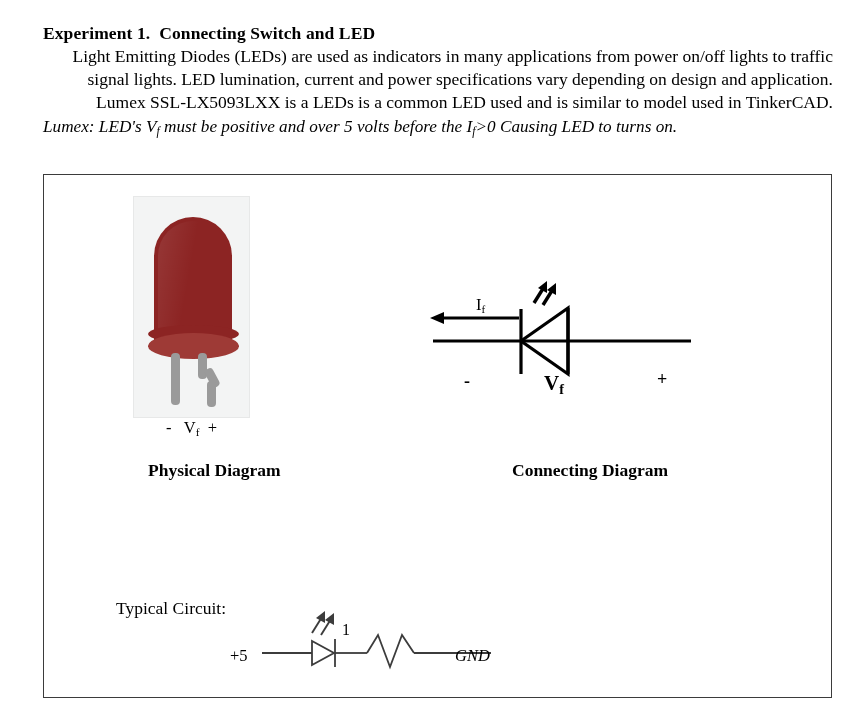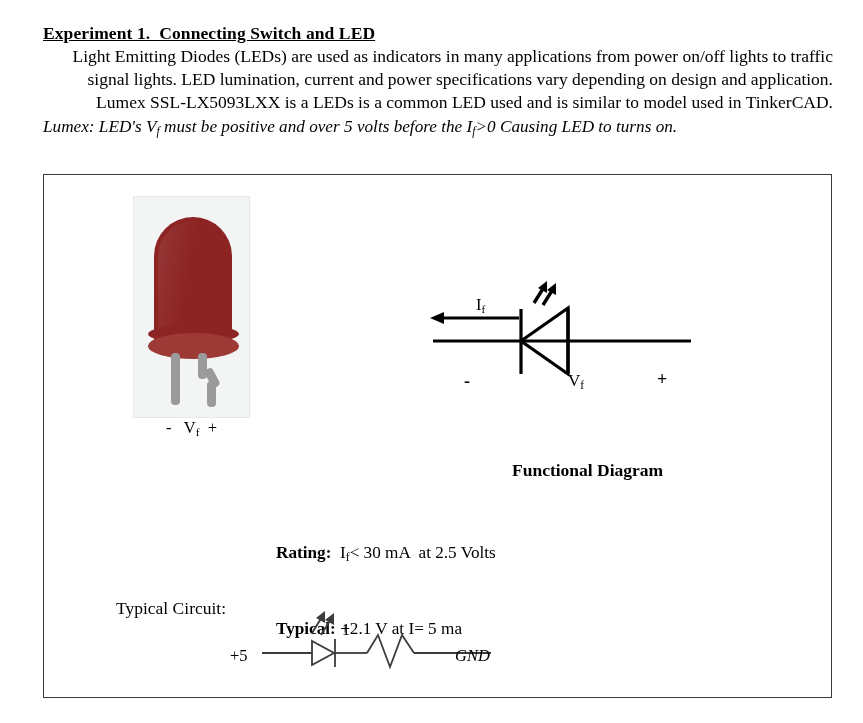--- a/index.html
+++ b/index.html
@@ -20,21 +20,20 @@
   .doc-head {
     position: absolute;
     left: 43px;
     top: 22px;
     width: 790px;
   }
   .exp-title {
     font-weight: bold;
     font-size: 17.5px;
     line-height: 23px;
-    text-decoration: underline;
     letter-spacing: 0.1px;
     white-space: pre;
   }
   .intro {
     font-size: 17.5px;
     line-height: 23.2px;
     margin-top: 0px;
     text-align: right;
   }
   .note-line {
@@ -200,21 +199,21 @@
     top: 0;
     overflow: visible;
   }
   .fn-labels {
     position: absolute;
     font-size: 17px;
     white-space: pre;
   }
   .fn-if   { left: 410px; top: 120px; font-size: 16.5px; margin-left: 22px; }
   .fn-minus{ left: 420px; top: 196px; font-weight: bold; font-size: 18px; }
-  .fn-vf   { left: 524px; top: 196px; font-weight: normal; font-size: 17px; }
+  .fn-vf   { left: 500px; top: 196px; font-weight: bold; font-size: 21px; }
   .fn-plus { left: 613px; top: 194px; font-weight: bold; font-size: 18px; }
 
   .tc-labels { position: absolute; font-size: 16.5px; white-space: pre; }
   .tc-p5   { left: 186px; top: 471px; }
   .tc-one  { left: 298px; top: 446px; font-size: 16px; }
   .tc-gnd  { left: 411px; top: 471px; font-style: italic; }
 </style>
 </head>
 <body>
 
@@ -258,26 +257,23 @@
       <line x1="499" y1="130" x2="509" y2="114" stroke="#000" stroke-width="3.4"></line>
       <polygon points="512,108 512,120 503,115" fill="#000"></polygon>
     </g>
   </svg>
 
   <div class="fn-labels fn-if"><span>I</span><sub class="n">f</sub></div>
   <div class="fn-labels fn-minus">-</div>
   <div class="fn-labels fn-vf"><span>V</span><sub class="n">f</sub></div>
   <div class="fn-labels fn-plus">+</div>
 
-  <div class="cap cap-functional">Functional Diagram</div>
-
-  <div class="specs">
-    <div><b>Rating:</b><span>  I</span><sub class="n">f</sub><span>&lt; 30 mA  at 2.5 Volts</span></div>
-    <div><b>Typical:</b><span> +2.1 V at I= 5 ma</span></div>
-  </div>
+  <div class="cap cap-physical">Physical Diagram</div>
+  <div class="cap cap-functional">Connecting Diagram</div>
+
 
   <div class="typ-circuit-label">Typical Circuit:</div>
 
   <svg class="svg-layer" width="789" height="524">
 
     <line x1="218" y1="478" x2="268" y2="478" stroke="#3c3c3c" stroke-width="1.8"></line>
 
     <polygon points="268,466 268,490 290,478" fill="none" stroke="#3c3c3c" stroke-width="1.8" stroke-linejoin="miter"></polygon>
     <line x1="291" y1="464" x2="291" y2="492" stroke="#3c3c3c" stroke-width="1.8"></line>
 

